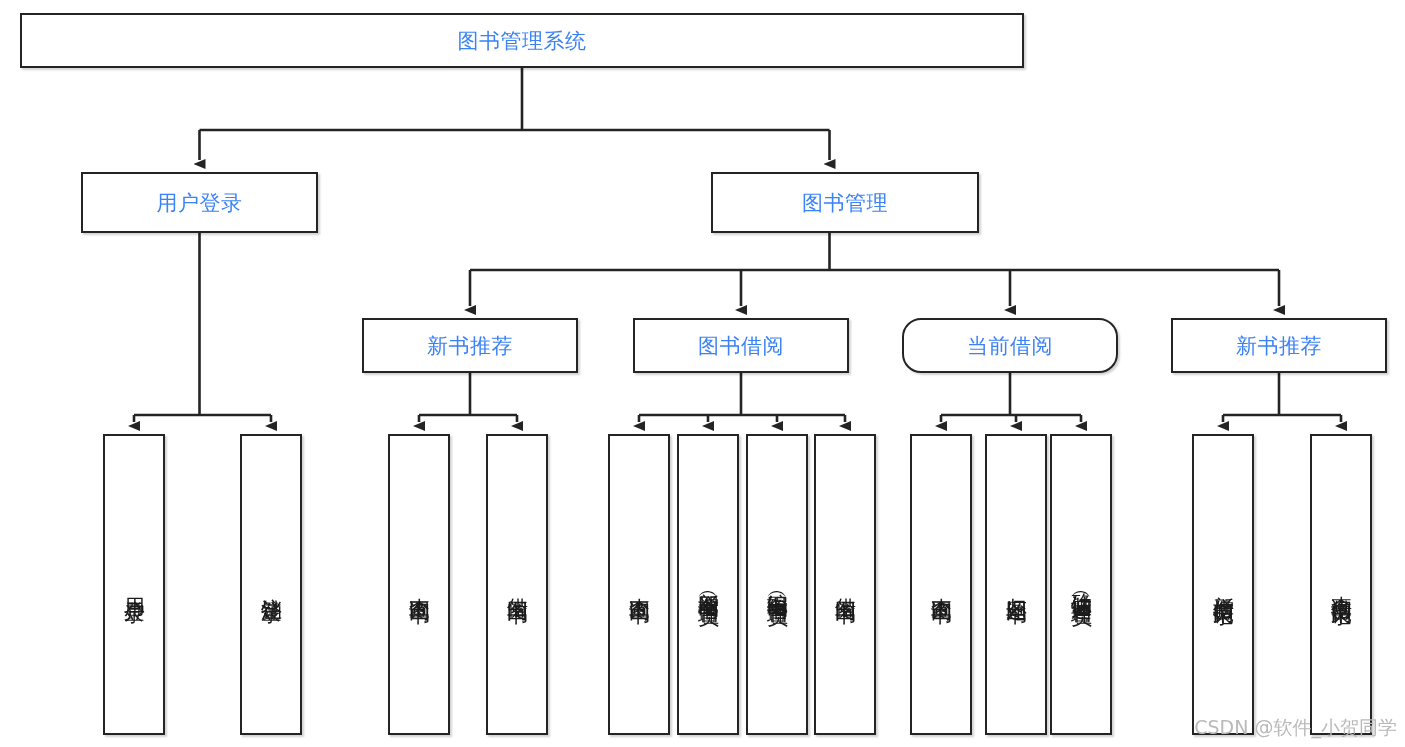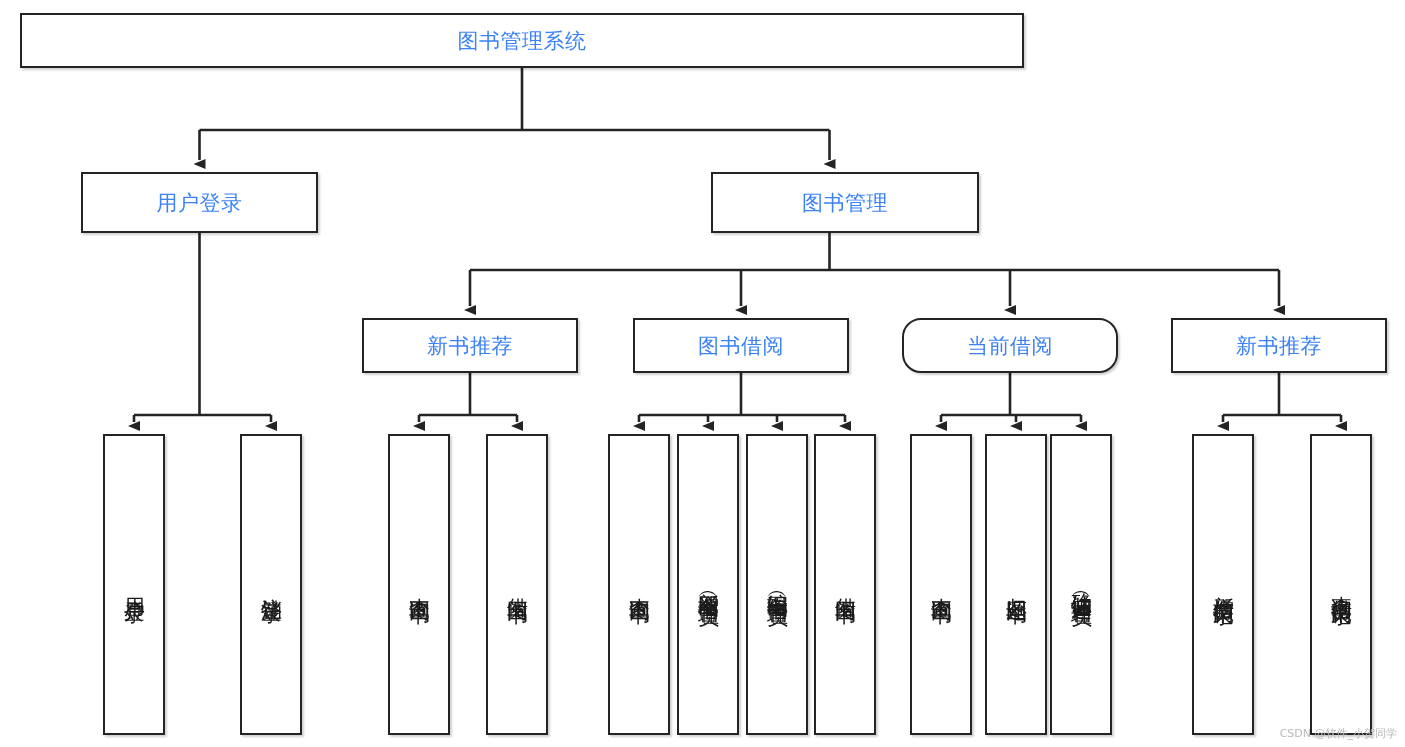--- a/index.html
+++ b/index.html
@@ -54,21 +54,21 @@
     text-orientation: upright;
     letter-spacing: 2px;
     line-height: 1;
     white-space: nowrap;
     overflow: hidden;
   }
   .watermark {
     position: absolute;
     right: 8px;
     bottom: 6px;
-    font-size: 11px;
+    font-size: 19px;
     color: #b9b9b9;
     white-space: nowrap;
     pointer-events: none;
   }
 </style>
 </head>
 <body>
 
 <div id="stage">
 

